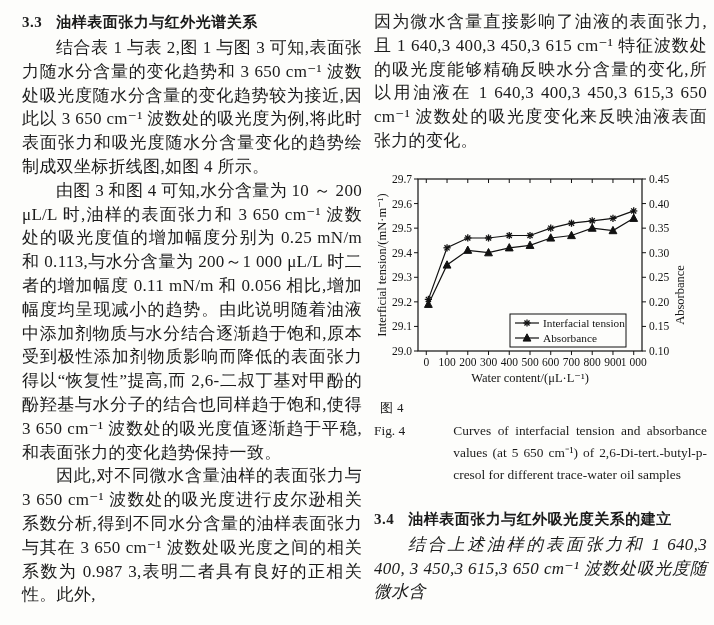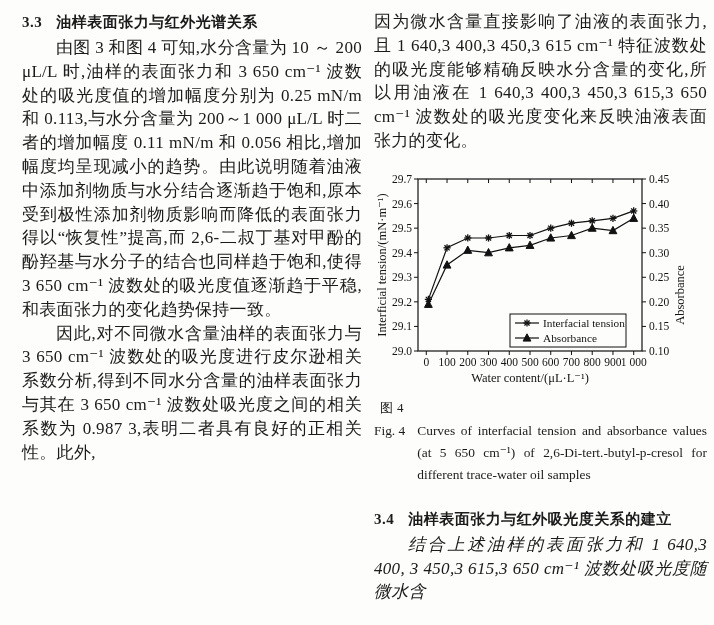--- a/index.html
+++ b/index.html
@@ -27,50 +27,52 @@
   p.body-par {
     font-size: 17px;
     line-height: 23.8px;
     text-align: justify;
     letter-spacing: 0.3px;
   }
   p.body-par.indent { text-indent: 2em; }
 
   figure.fig { margin-top: 16px; }
   figcaption { margin-top: 8px; }
-  .cap { display: flex; }
+  .cap { display: flex; gap: 36px; }
   .cap.zh {
     font-size: 13px;
     line-height: 21px;
     letter-spacing: 0.4px;
   }
   .cap.en {
     font-size: 13.4px;
     line-height: 22px;
     margin-top: 2px;
+    font-family: Liberation Serif, serif;
   }
   .cap .cap-label { flex: 0 0 auto; white-space: nowrap; margin-right: 12px; }
   .cap.zh .cap-label { margin-left: 6px; }
   .cap .cap-text { flex: 1 1 auto; text-align: justify; }
 
   .right h3.sec-heading { margin-top: 21px; }
   .right p.body-par.bottom { margin-top: 2px; font-style: italic; }
 
   svg.chart { display: block; margin-left: 0px; background: #fdfdfb; }
   svg.chart text { fill: #141414; }
 </style>
 </head>
 <body>
 
 <div class="page">
 
   <div class="col left">
     <h3 class="sec-heading">
       <span class="sec-num">3.3</span><span>油样表面张力与红外光谱关系</span>
     </h3>
+    <p class="body-par indent">结合表 1 与表 2,图 1 与图 3 可知,表面张力随水分含量的变化趋势和 3 650 cm⁻¹ 波数处吸光度随水分含量的变化趋势较为接近,因此以 3 650 cm⁻¹ 波数处的吸光度为例,将此时表面张力和吸光度随水分含量变化的趋势绘制成双坐标折线图,如图 4 所示。</p>
     <p class="body-par indent">由图 3 和图 4 可知,水分含量为 10 ～ 200 μL/L 时,油样的表面张力和 3 650 cm⁻¹ 波数处的吸光度值的增加幅度分别为 0.25 mN/m 和 0.113,与水分含量为 200～1 000 μL/L 时二者的增加幅度 0.11 mN/m 和 0.056 相比,增加幅度均呈现减小的趋势。由此说明随着油液中添加剂物质与水分结合逐渐趋于饱和,原本受到极性添加剂物质影响而降低的表面张力得以“恢复性”提高,而 2,6-二叔丁基对甲酚的酚羟基与水分子的结合也同样趋于饱和,使得 3 650 cm⁻¹ 波数处的吸光度值逐渐趋于平稳,和表面张力的变化趋势保持一致。</p>
     <p class="body-par indent">因此,对不同微水含量油样的表面张力与 3 650 cm⁻¹ 波数处的吸光度进行皮尔逊相关系数分析,得到不同水分含量的油样表面张力与其在 3 650 cm⁻¹ 波数处吸光度之间的相关系数为 0.987 3,表明二者具有良好的正相关性。此外,</p>
   </div>
 
   <div class="col right">
     <p class="body-par">因为微水含量直接影响了油液的表面张力,且 1 640,3 400,3 450,3 615 cm⁻¹ 特征波数处的吸光度能够精确反映水分含量的变化,所以用油液在 1 640,3 400,3 450,3 615,3 650 cm⁻¹ 波数处的吸光度变化来反映油液表面张力的变化。</p>
 
     <figure class="fig">
       <svg class="chart" width="333" height="220" viewBox="0 0 333 220">
           <rect x="44" y="10" width="224" height="172" fill="none" stroke="#111111" stroke-width="1.2"></rect>

